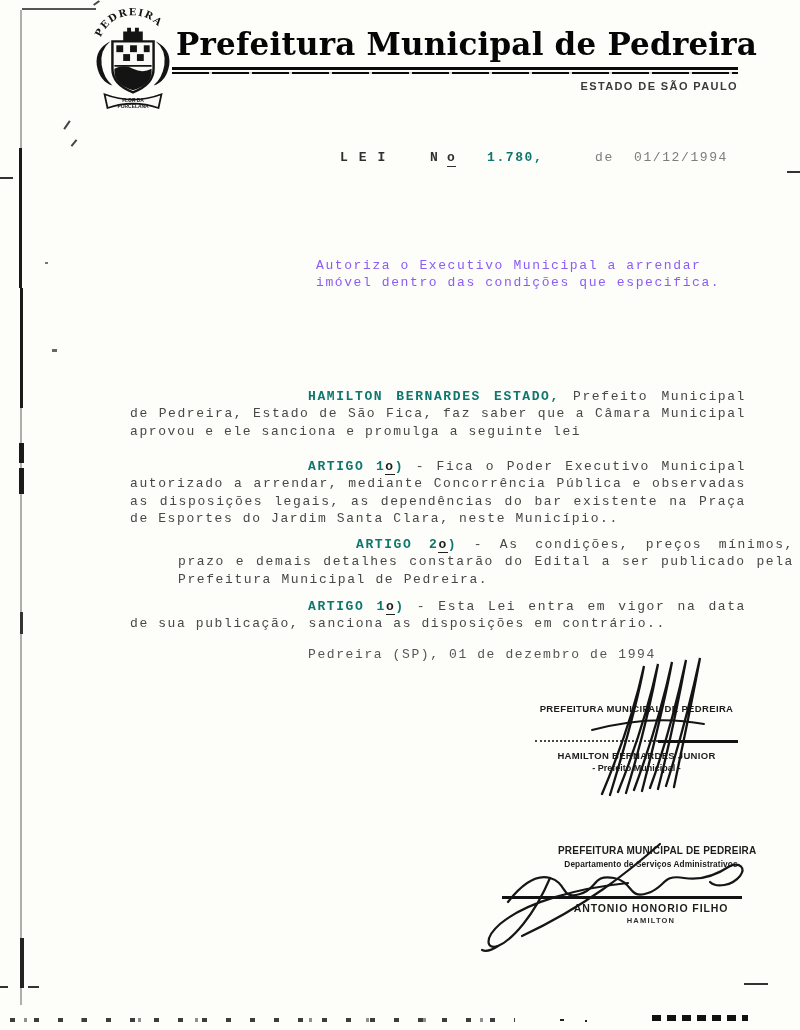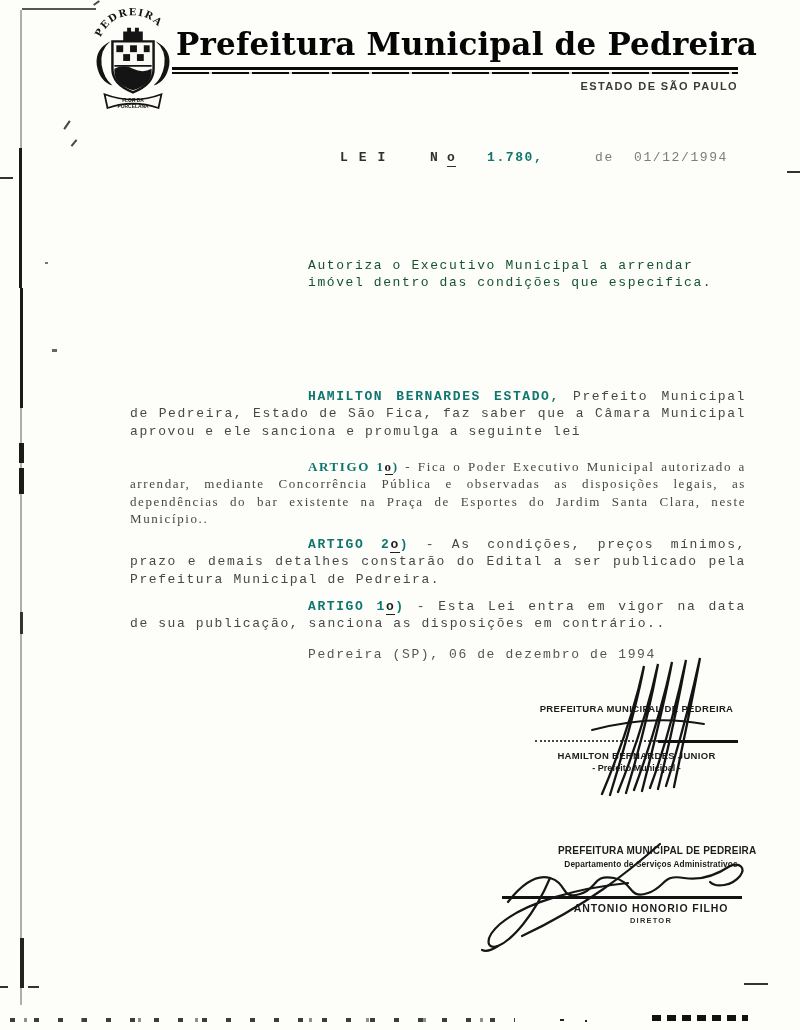--- a/index.html
+++ b/index.html
@@ -94,38 +94,38 @@
 
   <div class="abs tw" style="left:0;top:149px;width:800px;height:18px;">
     <span class="abs leihead" style="left:308px;margin-left:32px;">L E I</span>
     <span class="abs leihead" style="left:430px;">N</span>
     <span class="abs ord" style="left:447px;color:#2f2f2f;border-color:#2f2f2f;">o</span>
     <span class="abs twb" style="left:487px;">1.780,</span>
     <span class="abs faint" style="left:561px;">de</span>
     <span class="abs faint" style="left:600px;">01/12/1994</span>
   </div>
 
-  <div class="abs tw" style="left:308px;top:257px;width:430px;white-space:pre-line;color:#14532d;">Autoriza o Executivo Municipal a arrendar
+  <div class="abs tw" style="left:316px;top:257px;width:430px;white-space:pre-line;color:#8b5cf6;">Autoriza o Executivo Municipal a arrendar
 imóvel dentro das condições que especifica.</div>
 
   <div class="abs tw para" style="top:388px;text-indent:178px;">
     <b>HAMILTON BERNARDES ESTADO,</b><span> Prefeito Municipal de Pedreira, Estado de São Fica, faz saber que a Câmara Municipal aprovou e ele sanciona e promulga a seguinte lei</span>
   </div>
 
-  <div class="abs tw para indent" style="top:458px;font-family:Liberation Serif, serif;">
+  <div class="abs tw para indent" style="top:458px;">
     <b>ARTIGO 1</b><span class="ord">o</span><b>)</b><span> - Fica o Poder Executivo Municipal autorizado a arrendar, mediante Concorrência Pública e observadas as disposições legais, as dependências do bar existente na Praça de Esportes do Jardim Santa Clara, neste Município..</span>
   </div>
-  <div class="abs tw para indent" style="top:536px;">
+  <div class="abs tw para indent" style="top:536px;margin-left:48px;">
     <b>ARTIGO 2</b><span class="ord">o</span><b>)</b><span> - As condições, preços mínimos, prazo e demais detalhes constarão do Edital a ser publicado pela Prefeitura Municipal de Pedreira.</span>
   </div>
   <div class="abs tw para indent" style="top:598px;">
     <b>ARTIGO 1</b><span class="ord">o</span><b>)</b><span> - Esta Lei entra em vigor na data de sua publicação, sanciona as disposições em contrário..</span>
   </div>
 
-  <div class="abs tw" style="left:308px;top:646px;color:#555;">Pedreira (SP), 06 de dezembro de 1994</div>
+  <div class="abs tw" style="left:308px;top:646px;color:#555;">Pedreira (SP), 01 de dezembro de 1994</div>
 
   <div class="abs sigtxt s-org1" style="left:535px;top:703px;width:203px;">PREFEITURA MUNICIPAL DE PEDREIRA</div>
   <div class="abs dotted" style="left:535px;top:740px;width:203px;"></div>
   <div class="abs hline" style="left:658px;top:740px;width:80px;height:2.5px;"></div>
   <div class="abs sigtxt s-name1" style="left:535px;top:750px;width:203px;">HAMILTON BERNARDES JUNIOR</div>
   <div class="abs sigtxt s-role1" style="left:535px;top:763px;width:203px;">-  Prefeito Municipal  -</div>
   <div class="abs" style="left:582px;top:652px;width:150px;height:150px;">
     <svg viewBox="0 0 150 150" width="150" height="150" fill="none" stroke="#141414" stroke-width="2.3" stroke-linecap="round">
       <path d="M 20 142 C 36 104 52 60 62 14 C 54 58 40 104 28 143"></path>
       <path d="M 36 140 C 52 100 66 58 76 12 C 68 56 56 102 44 141"></path>
@@ -134,21 +134,21 @@
       <path d="M 84 134 C 96 96 108 52 118 6 C 110 50 100 96 92 135"></path>
       <path d="M 10 78 C 40 70 80 64 122 72" stroke-width="2"></path>
     </svg>
   </div>
 
 
   <div class="abs sigtxt s-org2" style="left:558px;top:845px;width:186px;">PREFEITURA MUNICIPAL DE PEDREIRA</div>
   <div class="abs sigtxt s-dept2" style="left:558px;top:859px;width:186px;">Departamento de Serviços Administrativos</div>
   <div class="abs hline" style="left:502px;top:896px;width:240px;height:2.5px;"></div>
   <div class="abs sigtxt s-name2" style="left:558px;top:902px;width:186px;">ANTONIO HONORIO FILHO</div>
-  <div class="abs sigtxt s-role2" style="left:558px;top:916px;width:186px;">DIRETOR</div>
+  <div class="abs sigtxt s-role2" style="left:558px;top:916px;width:186px;">HAMILTON</div>
   <div class="abs" style="left:478px;top:838px;width:280px;height:120px;">
     <svg viewBox="0 0 280 120" width="280" height="120" fill="none" stroke="#161616" stroke-width="2.2" stroke-linecap="round">
       <path d="M 30 64 C 44 46 58 36 72 40 C 90 45 82 62 102 56 C 120 51 114 36 136 40 C 156 44 150 62 170 55 C 188 49 184 36 206 40 C 224 43 240 36 252 28"></path>
       <path d="M 252 28 C 262 24 268 30 262 38 C 254 48 238 50 232 44"></path>
       <path d="M 72 40 C 56 78 34 102 20 108 C 8 112 6 100 22 86 C 48 64 100 50 150 45"></path>
       <path d="M 182 6 C 150 34 108 68 44 98"></path>
       <path d="M 20 108 C 14 112 8 114 4 112"></path>
     </svg>
   </div>
 

